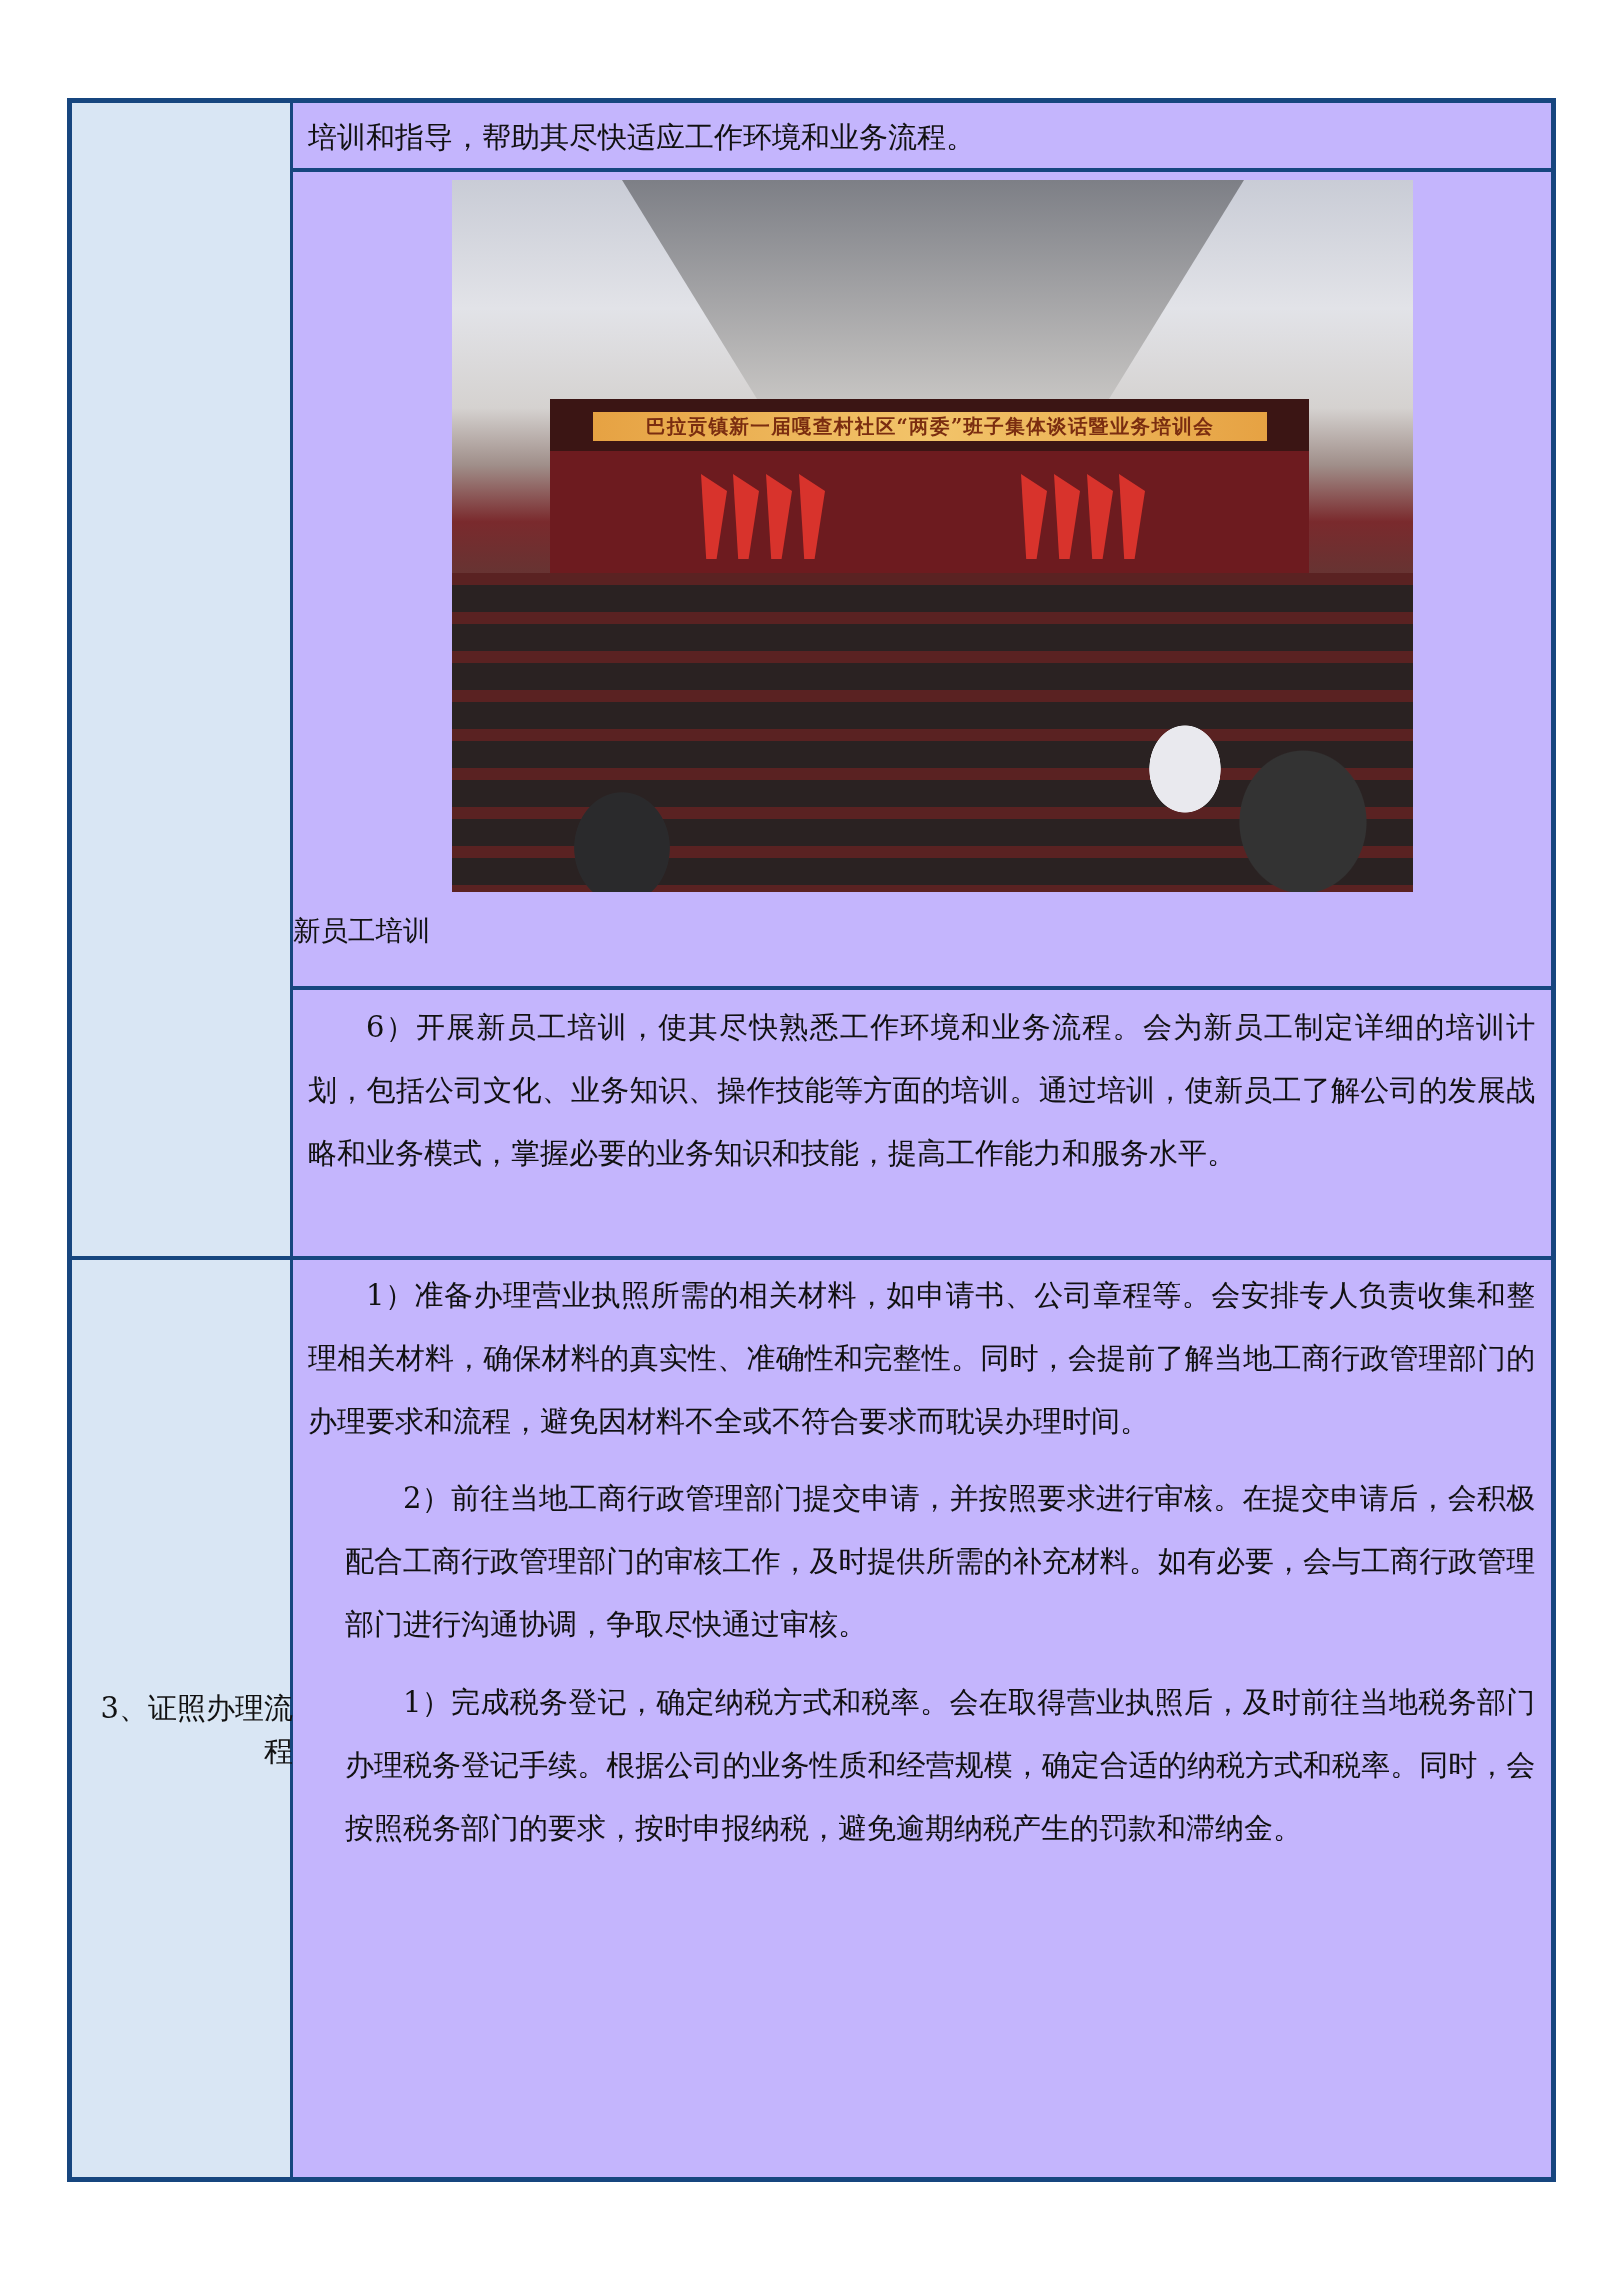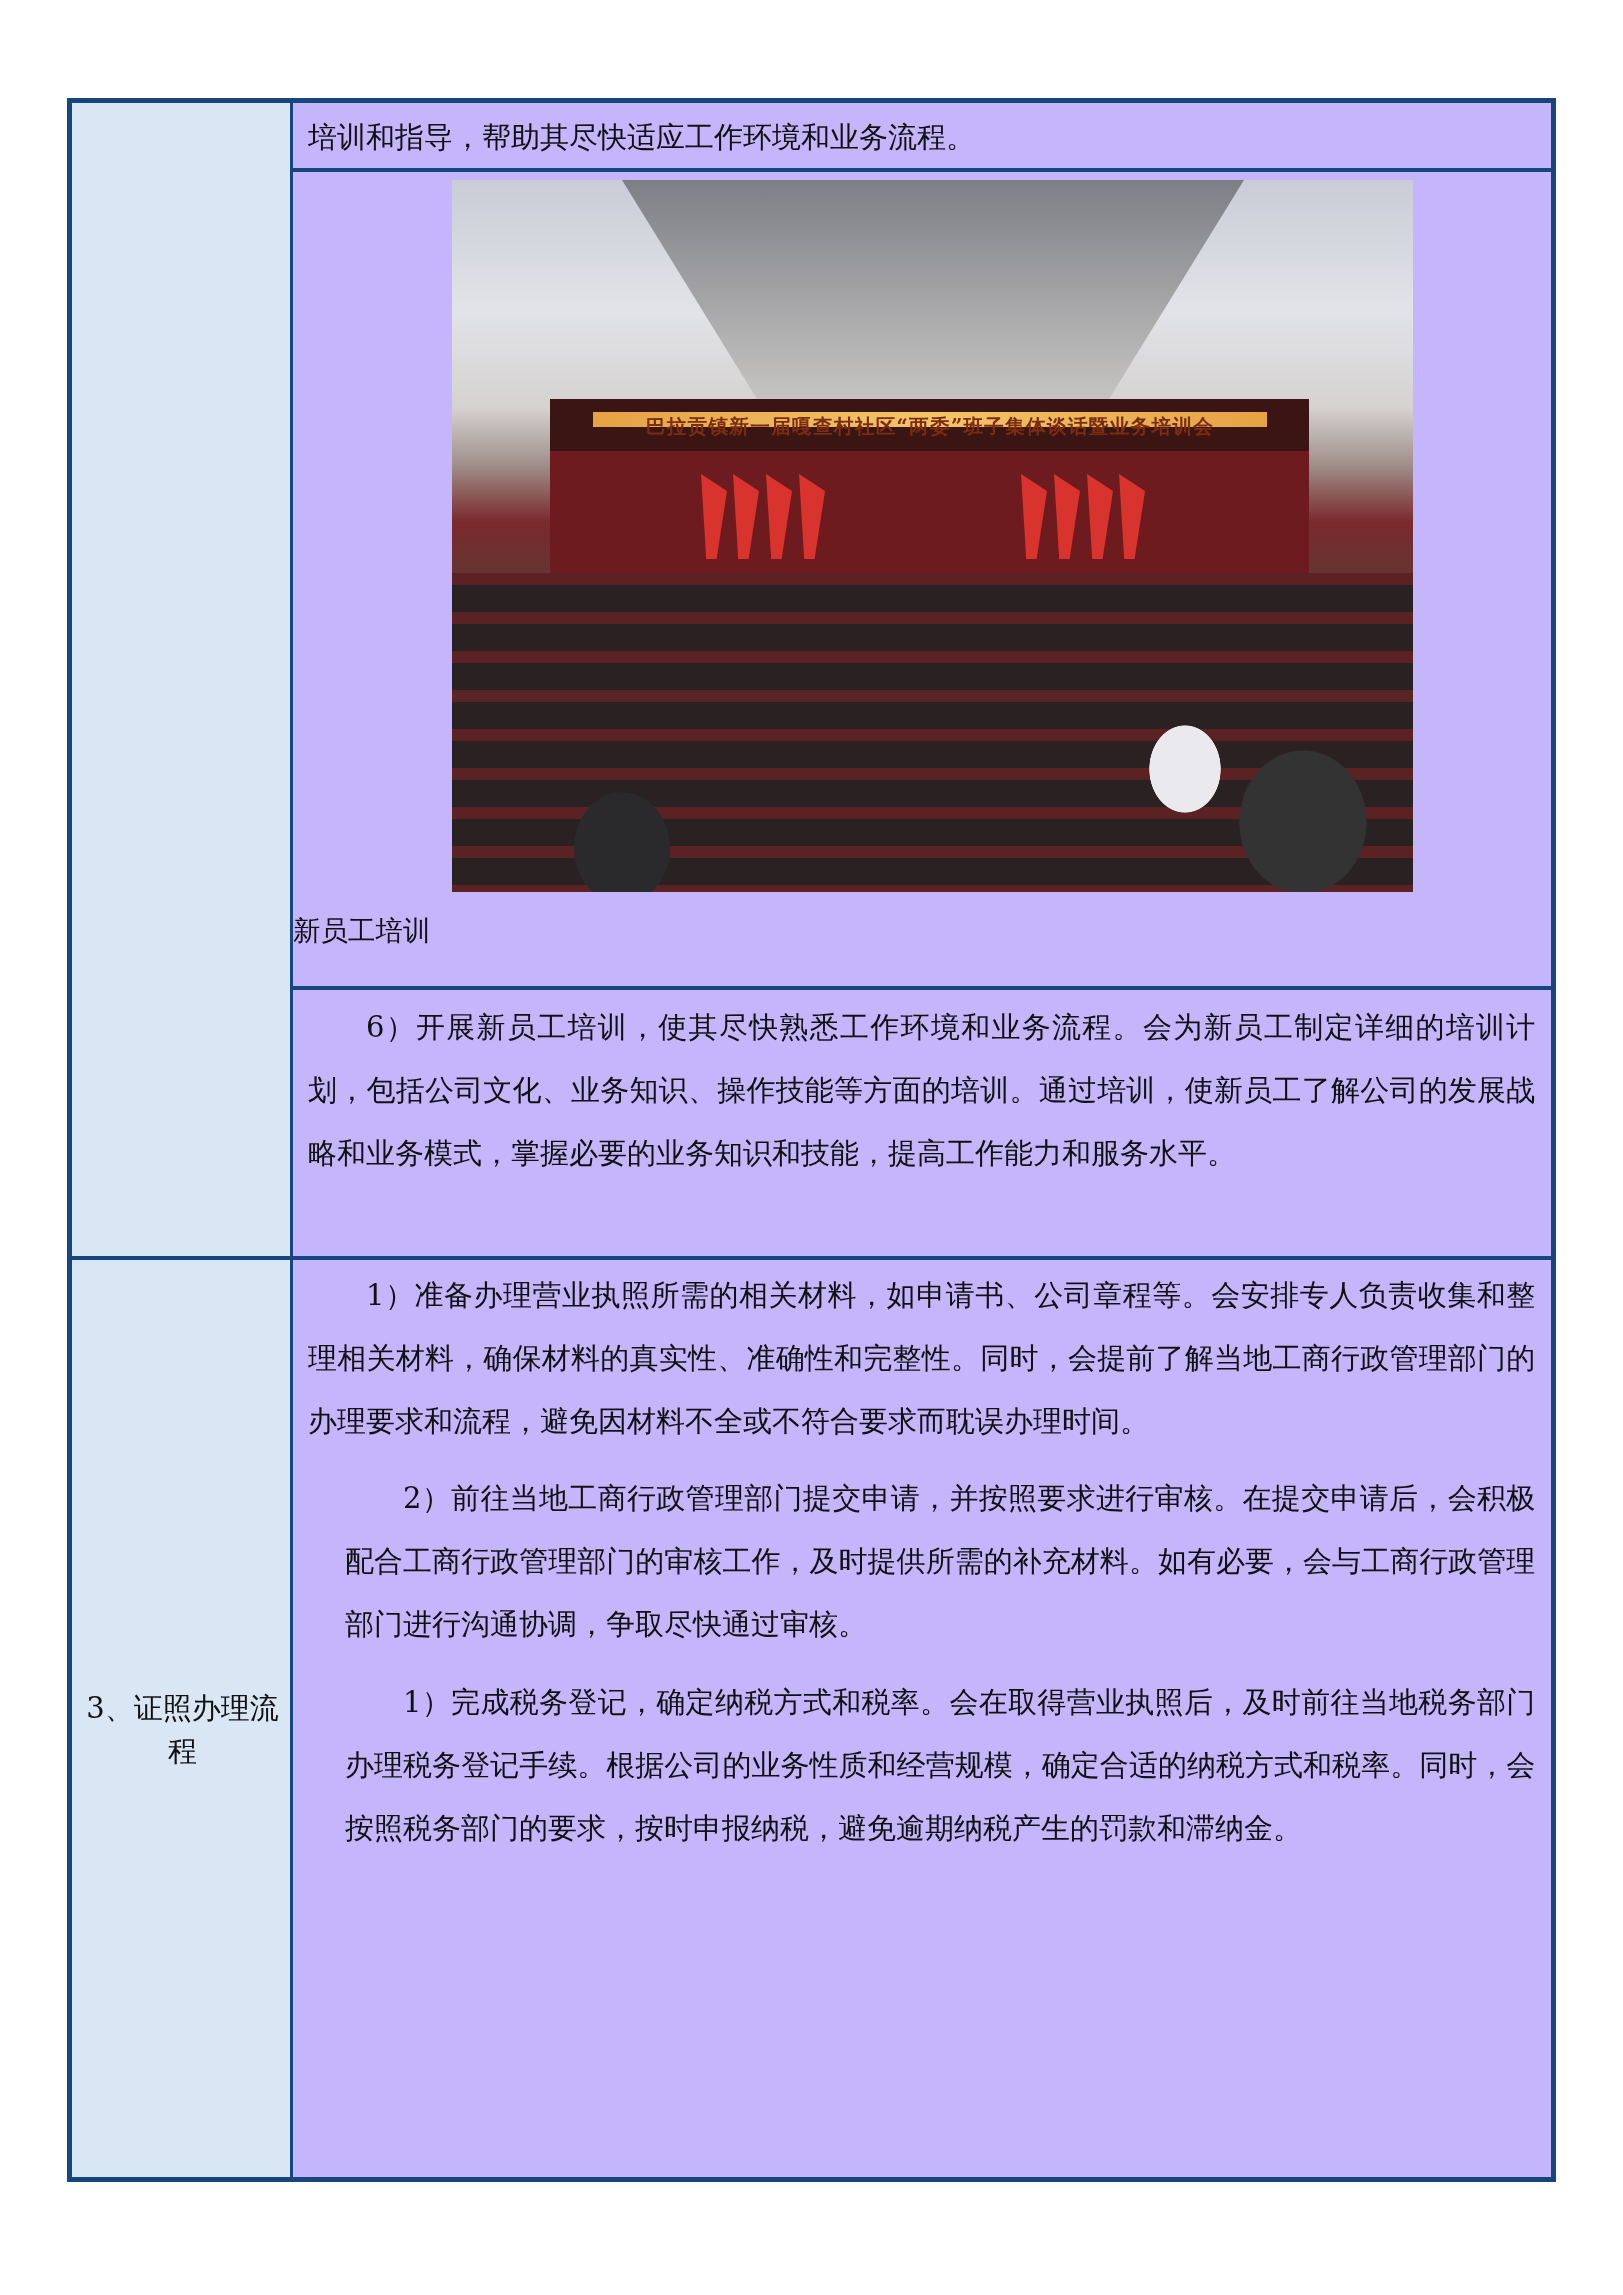--- a/index.html
+++ b/index.html
@@ -30,21 +30,21 @@
     background: linear-gradient(180deg, #7d7f86, #c7c5c3);
     clip-path: polygon(0 0, 100% 0, 78% 100%, 22% 100%);
   }
   .photo .stage {
     position: absolute; left: 98px; top: 219px; width: 759px; height: 177px; background: #6d1b1f;
   }
   .photo .banner {
     position: absolute; left: 98px; top: 219px; width: 759px; height: 52px; background: #3b1514;
   }
   .photo .banner-text {
-    position: absolute; left: 141px; top: 232px; width: 674px; height: 15px;
+    position: absolute; left: 141px; top: 232px; width: 674px; height: 29px;
     background: linear-gradient(90deg, #e6a243, #f2c46a, #e6a243);
     color: #7a2d10; font-size: 19.6px; font-weight: bold; line-height: 29px; text-align: center; letter-spacing: 1.3px;
   }
   .photo .flag { position: absolute; top: 294px; width: 26px; height: 85px; background: #d8332c;
     clip-path: polygon(0 0, 100% 20%, 60% 100%, 20% 100%); }
   .photo .crowd {
     position: absolute; left: 0; top: 393px; width: 100%; height: 319px;
     background:
       radial-gradient(ellipse 79px 92px at 170px 275px, #2a2a2c 60%, transparent 61%),
       radial-gradient(ellipse 105px 118px at 851px 249px, #333 60%, transparent 61%),
@@ -77,20 +77,20 @@
     <div class="flag" style="left:667px;"></div>
     <div class="crowd"></div>
   </div>
   <div class="caption">新员工培训</div>
   <div class="hline" style="top:883px;"></div>
 
   <div class="cell indent" style="top:893px;">6）开展新员工培训，使其尽快熟悉工作环境和业务流程。会为新员工制定详细的培训计划，包括公司文化、业务知识、操作技能等方面的培训。通过培训，使新员工了解公司的发展战略和业务模式，掌握必要的业务知识和技能，提高工作能力和服务水平。</div>
 
   <div class="hline full" style="top:1153px;"></div>
 
-  <div class="label-cell" style="top:1584px;">3、证照办理流程</div>
+  <div class="label-cell" style="top:1584px;text-align:right;">3、证照办理流程</div>
   <div class="cell" style="top:1161px;">
     <div class="indent">1）准备办理营业执照所需的相关材料，如申请书、公司章程等。会安排专人负责收集和整理相关材料，确保材料的真实性、准确性和完整性。同时，会提前了解当地工商行政管理部门的办理要求和流程，避免因材料不全或不符合要求而耽误办理时间。</div>
     <div class="indent p-gap">2）前往当地工商行政管理部门提交申请，并按照要求进行审核。在提交申请后，会积极配合工商行政管理部门的审核工作，及时提供所需的补充材料。如有必要，会与工商行政管理部门进行沟通协调，争取尽快通过审核。</div>
     <div class="indent p-gap">1）完成税务登记，确定纳税方式和税率。会在取得营业执照后，及时前往当地税务部门办理税务登记手续。根据公司的业务性质和经营规模，确定合适的纳税方式和税率。同时，会按照税务部门的要求，按时申报纳税，避免逾期纳税产生的罚款和滞纳金。</div>
   </div>
 </div>
 
 
 </body></html>

